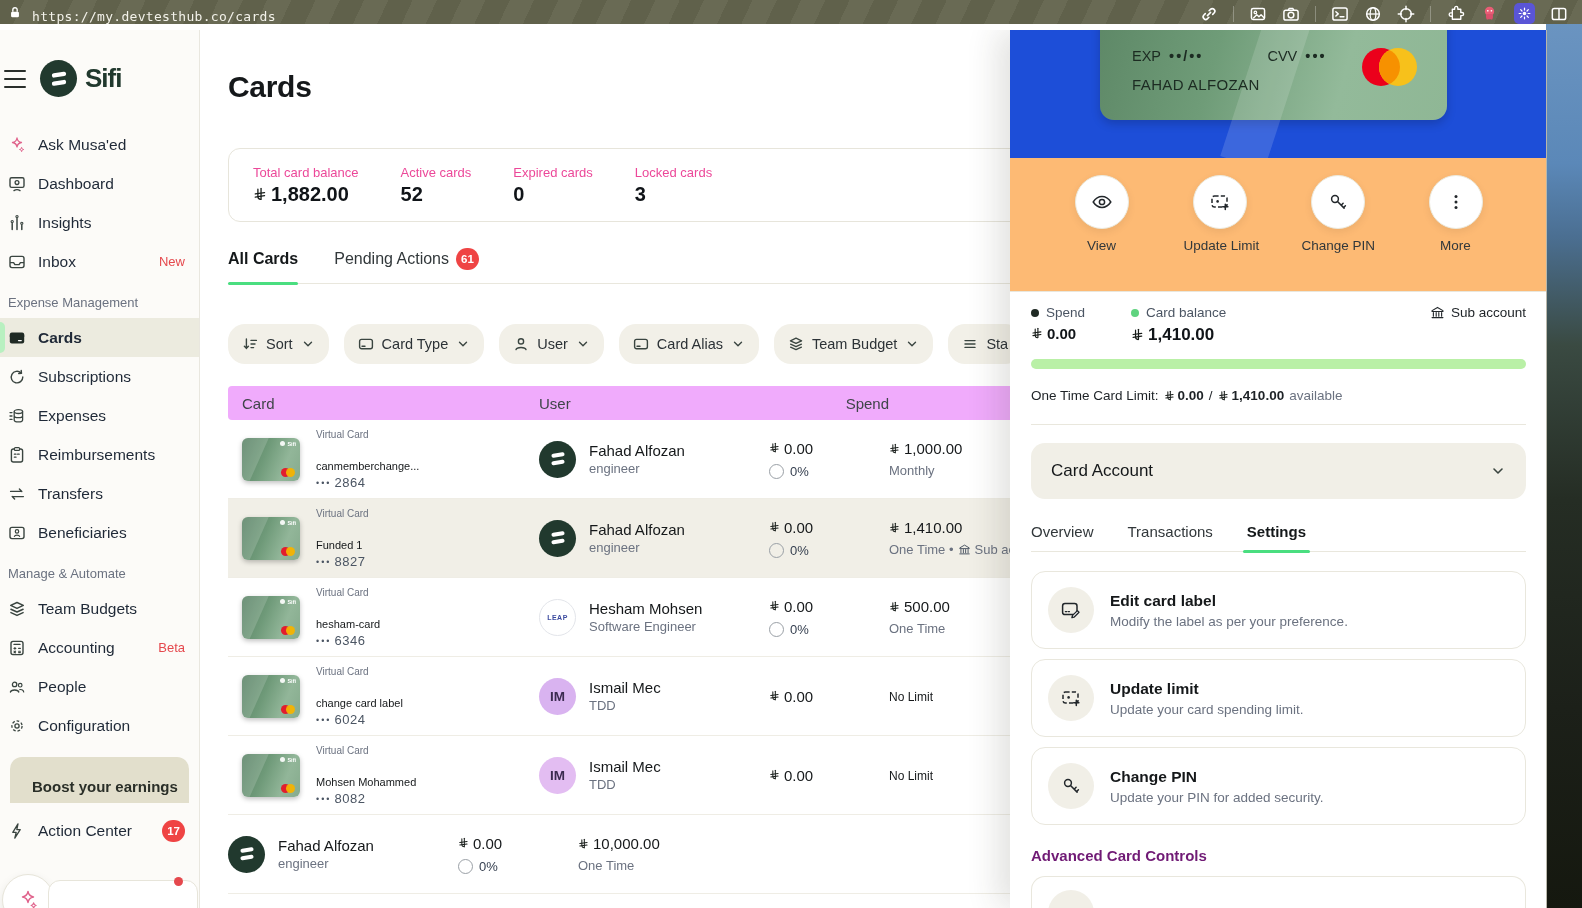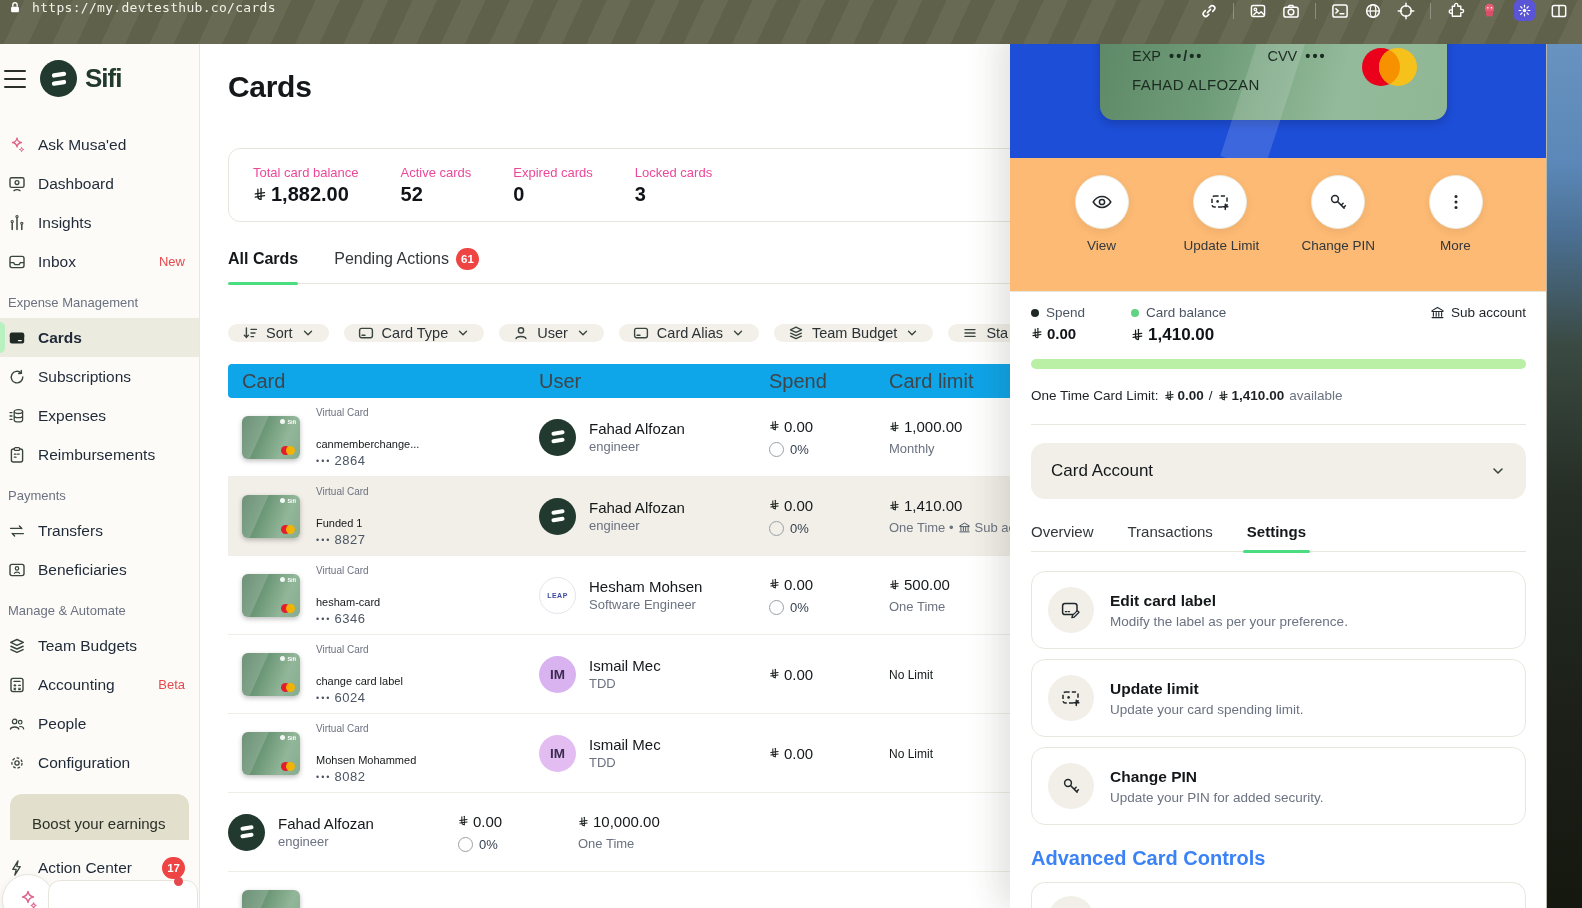--- a/index.html
+++ b/index.html
@@ -1,22 +1,22 @@
 <!DOCTYPE html>
 <html><head>
 <meta charset="utf-8">
 <style>
   * { margin:0; padding:0; box-sizing:border-box; }
   html,body { width:1582px; height:908px; overflow:hidden; font-family:"Liberation Sans", sans-serif; }
   .screen { position:relative; width:1582px; height:908px; background:#fff; overflow:hidden; }
 
   
-  .topbar { position:absolute; left:0; top:0; width:1582px; height:44px;
+  .topbar { position:absolute; left:0; top:0; width:1582px; height:24px;
     background:repeating-linear-gradient(115deg,#60614b 0 22px,#696a54 22px 44px);
-    display:flex; align-items:flex-start; color:#f3f2ea; z-index:50; }
+    display:flex; align-items:flex-end; color:#f3f2ea; z-index:50; }
   .topbar .url { font-family:"DejaVu Sans Mono", monospace; font-size:13px; margin-left:10px; letter-spacing:.3px; }
   .tb-lock { margin-left:8px; }
   .tb-icons { margin-left:auto; display:flex; align-items:center; gap:15px; padding-right:14px; }
   .tb-icons svg { display:block; }
   .tb-sep { width:1px; height:16px; background:rgba(255,255,255,.28); }
   .tb-chip { width:21px; height:21px; border-radius:5px; background:#5a55d6; display:flex; align-items:center; justify-content:center; }
 
   
   .wallpaper { position:absolute; right:0; top:0; width:36px; height:908px;
     background:linear-gradient(180deg,#6d96c2 0%,#5b88b8 18%,#4b6f92 26%,#3a4a42 38%,#252d24 55%,#1c2019 78%,#15180f 100%); z-index:1;}
@@ -30,45 +30,45 @@
   .brand { display:flex; align-items:center; gap:8px; }
   .brand-mark { width:37px; height:37px; border-radius:50%; background:#21392e; display:flex; align-items:center; justify-content:center; }
   .brand-word { font-size:26px; font-weight:800; letter-spacing:-1px; color:#21392e; }
   .nav { padding:6px 0 0 0; }
   .nav-item { display:flex; align-items:center; gap:12px; height:39px; padding:0 14px 0 8px; font-size:15.5px; color:#1f2937; cursor:pointer; position:relative; }
   .nav-item svg { flex:0 0 auto; color:#3a4540; }
   .nav-item .badge-txt { margin-left:auto; font-size:13px; color:#e5484d; }
   .nav-item.active { background:#ecebdf; font-weight:600; }
   .nav-item.active::before { content:""; position:absolute; left:0; top:4px; bottom:4px; width:5px; border-radius:0 5px 5px 0; background:#b8f0c0; }
   .nav-section { font-size:13px; color:#6b7280; padding:14px 8px 8px; }
-  .side-banner { margin:12px 10px 0; background:#e2dfcc; border-radius:12px 12px 0 0; height:46px; display:flex; align-items:flex-end; padding:0 0 8px 22px; font-size:15px; color:#2a2f28; }
+  .side-banner { margin:12px 10px 0; background:#e2dfcc; border-radius:12px 12px 0 0; height:46px; display:flex; align-items:flex-end; padding:0 0 8px 22px; font-size:15px; color:#2a2f28;font-weight:bold; }
   .action-center { margin-top:8px; }
   .badge-red { min-width:22px; height:22px; border-radius:11px; background:#ef4444; color:#fff; font-size:11.5px; font-weight:700; display:flex; align-items:center; justify-content:center; padding:0 5px; margin-left:auto; }
   .assistant { position:absolute; left:2px; bottom:-18px; display:flex; align-items:flex-start; }
   .assistant .bubble { width:52px; height:52px; border-radius:50%; background:#fff; border:1px solid #e7e5da; box-shadow:0 3px 10px rgba(0,0,0,.08); display:flex; align-items:center; justify-content:center; }
   .assistant .pill { width:150px; height:40px; margin:6px 0 0 -6px; background:#fff; border:1px solid #e7e5da; border-radius:12px; position:relative; }
   .assistant .dot { position:absolute; right:14px; top:-4px; width:9px; height:9px; border-radius:50%; background:#e5484d; }
 
   
   .main { position:absolute; left:200px; top:0; width:1090px; height:878px; background:#fff; padding:40px 0 0 28px; }
   .page-title { font-size:30px; font-weight:600; color:#15181a; letter-spacing:-.3px; }
   .stats-card { margin-top:44px; width:1060px; height:74px; border:1px solid #e7e5db; border-radius:12px; display:flex; align-items:center; padding-left:24px; gap:0; background:#fff; }
   .stat { margin-right:42px; }
   .stat .lbl { font-size:13px; color:#ec4899; }
   .stat .val { font-size:20px; font-weight:600; color:#101418; margin-top:3px; display:flex; align-items:center; gap:4px; }
   .tabs { margin-top:26px; width:1060px; border-bottom:1px solid #e9e7dd; display:flex; gap:36px; }
   .tab { position:relative; padding-bottom:13px; font-size:16px; color:#32383b; display:flex; align-items:center; gap:7px; cursor:pointer; }
   .tab.active { font-weight:600; color:#14181a; }
   .tab.active::after { content:""; position:absolute; left:0; right:0; bottom:-2px; height:3.5px; border-radius:3px; background:#4ade80; }
   .filters { margin-top:40px; display:flex; gap:15px; }
-  .pill { height:18px; border-radius:17px; background:#f2f0e8; display:flex; align-items:center; gap:8px; padding:0 14px; font-size:14.5px; color:#2c3236; cursor:pointer; white-space:nowrap; }
+  .pill { height:40px; border-radius:17px; background:#f2f0e8; display:flex; align-items:center; gap:8px; padding:0 14px; font-size:14.5px; color:#2c3236; cursor:pointer; white-space:nowrap; }
   .pill svg { color:#3a4540; }
 
   .table { margin-top:22px; width:1062px; }
-  .thead { height:34px; background:#0ea5e9; display:flex; align-items:center; font-size:20px; color:#3f4549; border-radius:4px; }
+  .thead { height:34px; background:#f0abfc; display:flex; align-items:center; font-size:15px; color:#3f4549; border-radius:4px;text-align:right; }
   .tr { display:flex; align-items:center; height:79px; border-bottom:1px solid #efede5; }
   .tr.selected { background:#f1efe7; }
   .c-card { width:311px; padding-left:14px; display:flex; align-items:center; gap:16px; }
   .thead .c-card { padding-left:14px; }
   .c-user { width:230px; display:flex; align-items:center; gap:13px; }
   .c-spend { width:120px; }
   .c-limit { flex:1; }
   .mini-card { position:relative; width:58px; height:43px; border-radius:6px; overflow:hidden; flex:0 0 auto;
     background:linear-gradient(112deg,#537d60 0%,#6f9a79 40%,#92b699 72%,#86ab8d 100%); box-shadow:0 2px 5px rgba(0,0,0,.25); }
   .mini-card.physical { background:linear-gradient(112deg,#2e493b 0%,#47665500 0),linear-gradient(112deg,#2e493b 0%,#4a6a58 55%,#5d7f6b 100%); }
@@ -130,21 +130,21 @@
   .acct-select svg { margin-left:auto; color:#3a4540; }
   .ptabs { margin:24px 21px 0; display:flex; gap:34px; border-bottom:1px solid #e9e7dd; flex:0 0 auto; }
   .ptab { position:relative; padding-bottom:11px; font-size:15px; color:#32383b; cursor:pointer; }
   .ptab.active { font-weight:600; color:#14181a; }
   .ptab.active::after { content:""; position:absolute; left:-4px; right:-4px; bottom:-2px; height:3.5px; border-radius:3px; background:#4ade80; }
   .settings { padding:19px 21px 0; display:flex; flex-direction:column; gap:10px; flex:0 0 auto; }
   .set-card { border:1px solid #e9e7dd; border-radius:14px; background:#fff; padding:15px 16px; display:flex; align-items:center; gap:16px; cursor:pointer; }
   .set-ic { width:46px; height:46px; border-radius:50%; background:#f1efe7; display:flex; align-items:center; justify-content:center; color:#22272b; flex:0 0 auto; }
   .set-tt { font-size:15.5px; font-weight:600; color:#15181a; }
   .set-ds { font-size:13.5px; color:#6b7280; margin-top:4px; }
-  .adv-head { padding:22px 21px 12px; font-size:20px; font-weight:600; color:#3b82f6; }
+  .adv-head { padding:22px 21px 12px; font-size:15px; font-weight:600; color:#701a75; }
   .partial-card { margin:0 21px; border:1px solid #e9e7dd; border-bottom:none; border-radius:14px 14px 0 0; height:40px; padding:13px 16px 0; display:flex; }
   .partial-card .set-ic { width:46px; height:30px; border-radius:23px 23px 0 0; }
 
   .ri { color:#181d1a; }
   .muted-bank { color:#22272b; }
 </style>
 </head>
 <body>
 
 <svg width="0" height="0" style="position:absolute">
@@ -365,21 +365,20 @@
         </div>
         <div class="nav-item">
           <svg width="18" height="18" viewBox="0 0 18 18">
               <rect x="3.4" y="3" width="11.2" height="13" rx="2" stroke="#3a4540" stroke-width="1.4" fill="none"></rect>
               <rect x="6.4" y="1.6" width="5.2" height="2.8" rx="1" stroke="#3a4540" stroke-width="1.2" fill="#fcfbf8"></rect>
               <path d="M6.4 8.2h5.2M6.4 11.2h3" stroke="#3a4540" stroke-width="1.3" stroke-linecap="round" stroke-dasharray="1.6 1.6"></path>
             </svg>
           <span>Reimbursements</span>
         </div>
 
-        <div class="nav-section">Payments</div>
         <div class="nav-item">
           <svg width="18" height="18" viewBox="0 0 18 18">
               <path d="M2.6 6.4h11.2m0 0L11.4 4M15.4 11.6H4.2m0 0L6.6 14" stroke="#3a4540" stroke-width="1.4" fill="none" stroke-linecap="round" stroke-linejoin="round"></path>
             </svg>
           <span>Transfers</span>
         </div>
         <div class="nav-item">
           <svg width="18" height="18" viewBox="0 0 18 18">
               <rect x="2" y="3.4" width="14" height="11.2" rx="2" stroke="#3a4540" stroke-width="1.4" fill="none"></rect>
               <circle cx="9" cy="7.4" r="1.7" stroke="#3a4540" stroke-width="1.2" fill="none"></circle>

